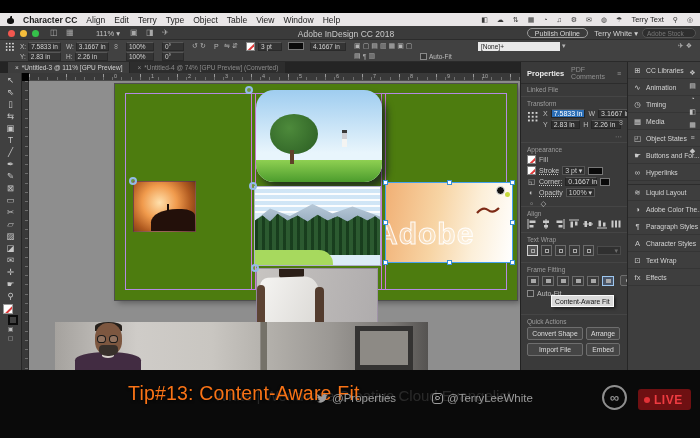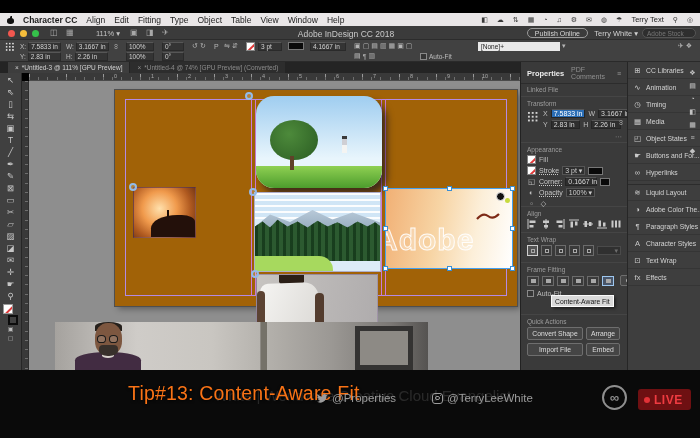--- a/index.html
+++ b/index.html
@@ -61,21 +61,21 @@
 #tools{position:absolute;left:0;top:73px;width:22px;height:297px;background:#404040;border-right:1px solid #262626;
   display:flex;flex-direction:column;align-items:center;padding-top:1px}
 .tool{height:12px;line-height:12px;font-size:8.5px;color:#c6c6c6;text-align:center;width:100%}
 #tool-swatches{position:relative;width:15px;height:21px;margin-top:2px}
 #tsw-fill{position:absolute;left:0;top:0;width:10px;height:10px;background:#fff;border:1px solid #999;overflow:hidden}
 #tsw-fill i{position:absolute;left:-2px;top:4px;width:15px;height:1.5px;background:#e03a3a;transform:rotate(-45deg)}
 #tsw-stroke{position:absolute;right:0;bottom:0;width:10px;height:10px;border:2.5px solid #0c0c0c;background:#404040}
 .tmini{height:9px;line-height:9px;font-size:6px;color:#bdbdbd}
 
 #canvas{position:absolute;left:29px;top:81px;width:491px;height:289px;background:#8e8e8e;overflow:hidden}
-#page{position:absolute;left:86px;top:9px;width:402px;height:216px;background:#a16207;
+#page{position:absolute;left:86px;top:3px;width:402px;height:216px;background:#4d7c0f;
   box-shadow:0 0 0 1px #4f4f4f,3px 3px 6px rgba(0,0,0,.35)}
 #margins{position:absolute;left:10px;top:9px;right:10px;bottom:10px;border:1px solid #b48ae3}
 .gutter{position:absolute;top:9px;bottom:10px;width:5px;border-left:1px solid #cb7ad6;border-right:1px solid #cb7ad6}
 #gut1{left:136px}#gut2{left:266px}
 .img{position:absolute;overflow:hidden}
 .donut{position:absolute;width:8px;height:8px;border:2px solid #93bbe8;border-radius:50%;background:rgba(255,255,255,.2);z-index:5}
 
 #img-tree{left:141px;top:6px;width:126px;height:92px;border-radius:18px;background:linear-gradient(#9fcdf0,#e8f5fc 68%);
   box-shadow:5px 6px 7px rgba(15,15,35,.65)}
 #tree-grass{position:absolute;left:0;bottom:0;width:100%;height:22px;background:linear-gradient(#8fd052,#4c9c2d)}
@@ -200,21 +200,21 @@
 <div id="stage">
 
   <div id="menubar">
     <span class="apple-shape">
         <i></i>
         <b></b>
       </span>
     <span class="mi b">Character CC</span>
     <span class="mi">Align</span>
     <span class="mi">Edit</span>
-    <span class="mi">Fitting</span>
+    <span class="mi">Terry</span>
     <span class="mi">Type</span>
     <span class="mi">Object</span>
     <span class="mi">Table</span>
     <span class="mi">View</span>
     <span class="mi">Window</span>
     <span class="mi">Help</span>
     <span class="spacer"></span>
     <span class="st">◧</span>
     <span class="st">☁</span>
     <span class="st">⇅</span>

